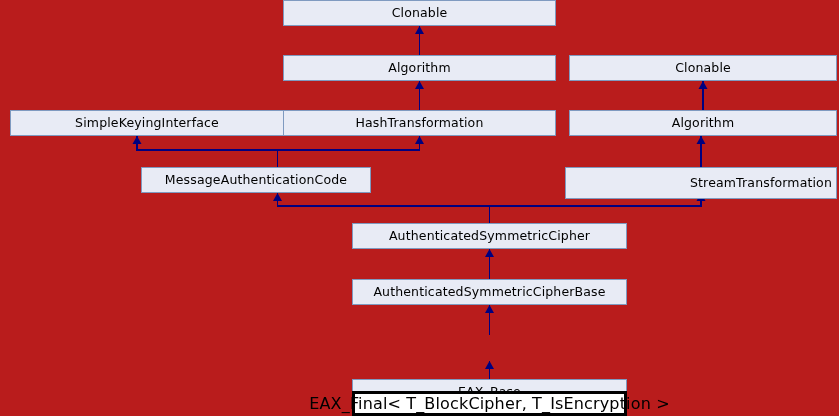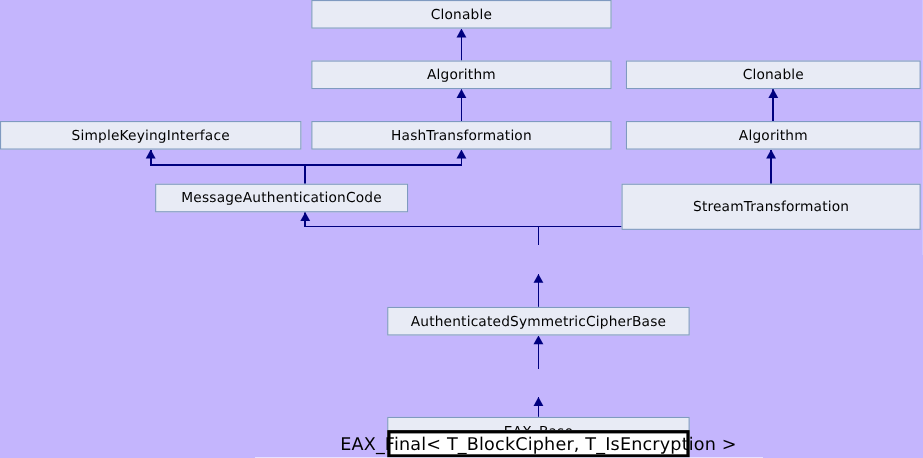--- a/index.html
+++ b/index.html
@@ -45,21 +45,21 @@
     font-size: 16px;
   }
   .node-label {
     display: block;
     padding: 0 4px;
   }
 </style>
 </head>
 <body>
 
-<div id="diagram" style="width: 839px; height: 416px; background: #c4b5fd;">
+<div id="diagram" style="width: 839px; height: 416px; background: #b91c1c;">
   <svg id="edges" width="839" height="416" viewBox="0 0 839 416" xmlns="http://www.w3.org/2000/svg">
       <path d="M 419.5 55 L 419.5 26" fill="none" stroke="#00007f" stroke-width="1.6" shape-rendering="crispEdges"></path>
       <path d="M 419.5 110 L 419.5 81" fill="none" stroke="#00007f" stroke-width="1.6" shape-rendering="crispEdges"></path>
       <path d="M 703 110 L 703 81" fill="none" stroke="#00007f" stroke-width="1.6" shape-rendering="crispEdges"></path>
       <path d="M 277.5 167 L 277.5 150 L 137 150 L 137 136" fill="none" stroke="#00007f" stroke-width="1.6" shape-rendering="crispEdges"></path>
       <path d="M 277.5 167 L 277.5 150 L 419.5 150 L 419.5 136" fill="none" stroke="#00007f" stroke-width="1.6" shape-rendering="crispEdges"></path>
       <path d="M 701 167 L 701 136" fill="none" stroke="#00007f" stroke-width="1.6" shape-rendering="crispEdges"></path>
       <path d="M 489.5 223 L 489.5 206 L 277.5 206 L 277.5 193" fill="none" stroke="#00007f" stroke-width="1.6" shape-rendering="crispEdges"></path>
       <path d="M 489.5 223 L 489.5 206 L 701 206 L 701 193" fill="none" stroke="#00007f" stroke-width="1.6" shape-rendering="crispEdges"></path>
       <path d="M 489.5 279 L 489.5 249" fill="none" stroke="#00007f" stroke-width="1.6" shape-rendering="crispEdges"></path>
@@ -79,34 +79,37 @@
     </svg>
 <div class="node" style="left: 283px; top: 0px; width: 273px; height: 26px; background: rgb(232, 235, 245); border-color: rgb(127, 154, 192); color: rgb(0, 0, 0);">
       <span class="node-label">Clonable</span>
     </div>
     <div class="node" style="left: 283px; top: 55px; width: 273px; height: 26px; background: rgb(232, 235, 245); border-color: rgb(127, 154, 192); color: rgb(0, 0, 0);">
       <span class="node-label">Algorithm</span>
     </div>
     <div class="node" style="left: 569px; top: 55px; width: 268px; height: 26px; background: rgb(232, 235, 245); border-color: rgb(127, 154, 192); color: rgb(0, 0, 0);">
       <span class="node-label">Clonable</span>
     </div>
-    <div class="node" style="left: 0px; top: 110px; width: 274px; height: 26px; background: rgb(232, 235, 245); border-color: rgb(127, 154, 192); color: rgb(0, 0, 0);">
+    <div class="node" style="left: 10px; top: 110px; width: 274px; height: 26px; background: rgb(232, 235, 245); border-color: rgb(127, 154, 192); color: rgb(0, 0, 0);">
       <span class="node-label">SimpleKeyingInterface</span>
     </div>
     <div class="node" style="left: 283px; top: 110px; width: 273px; height: 26px; background: rgb(232, 235, 245); border-color: rgb(127, 154, 192); color: rgb(0, 0, 0); justify-content: center;">
       <span class="node-label">HashTransformation</span>
     </div>
     <div class="node" style="left: 569px; top: 110px; width: 268px; height: 26px; background: rgb(232, 235, 245); border-color: rgb(127, 154, 192); color: rgb(0, 0, 0);">
       <span class="node-label">Algorithm</span>
     </div>
     <div class="node" style="left: 141px; top: 167px; width: 230px; height: 26px; background: rgb(232, 235, 245); border-color: rgb(127, 154, 192); color: rgb(0, 0, 0);">
       <span class="node-label">MessageAuthenticationCode</span>
     </div>
-    <div class="node" style="left: 565px; top: 167px; width: 272px; height: 42px; background: rgb(232, 235, 245); border-color: rgb(127, 154, 192); color: rgb(0, 0, 0);">
+    <div class="node" style="left: 565px; top: 167px; width: 272px; height: 32px; background: rgb(232, 235, 245); border-color: rgb(127, 154, 192); color: rgb(0, 0, 0); justify-content: flex-end;">
       <span class="node-label">StreamTransformation</span>
+    </div>
+    <div class="node" style="left: 352px; top: 223px; width: 275px; height: 26px; background: rgb(232, 235, 245); border-color: rgb(127, 154, 192); color: rgb(0, 0, 0);">
+      <span class="node-label">AuthenticatedSymmetricCipher</span>
     </div>
     <div class="node" style="left: 352px; top: 279px; width: 275px; height: 26px; background: rgb(232, 235, 245); border-color: rgb(127, 154, 192); color: rgb(0, 0, 0);">
       <span class="node-label">AuthenticatedSymmetricCipherBase</span>
     </div>
     <div class="node" style="left: 352px; top: 335px; width: 275px; height: 26px; background: rgb(232, 235, 245); border-color: rgb(127, 154, 192); color: rgb(0, 0, 0); margin-top: 44px;">
       <span class="node-label">EAX_Base</span>
     </div>
     <div class="node focus" style="left: 352px; top: 391px; width: 275px; height: 25px; background: rgb(255, 255, 255); border-color: rgb(0, 0, 0); color: rgb(0, 0, 0);">
       <span class="node-label">EAX_Final&lt; T_BlockCipher, T_IsEncryption &gt;</span>
     </div>

